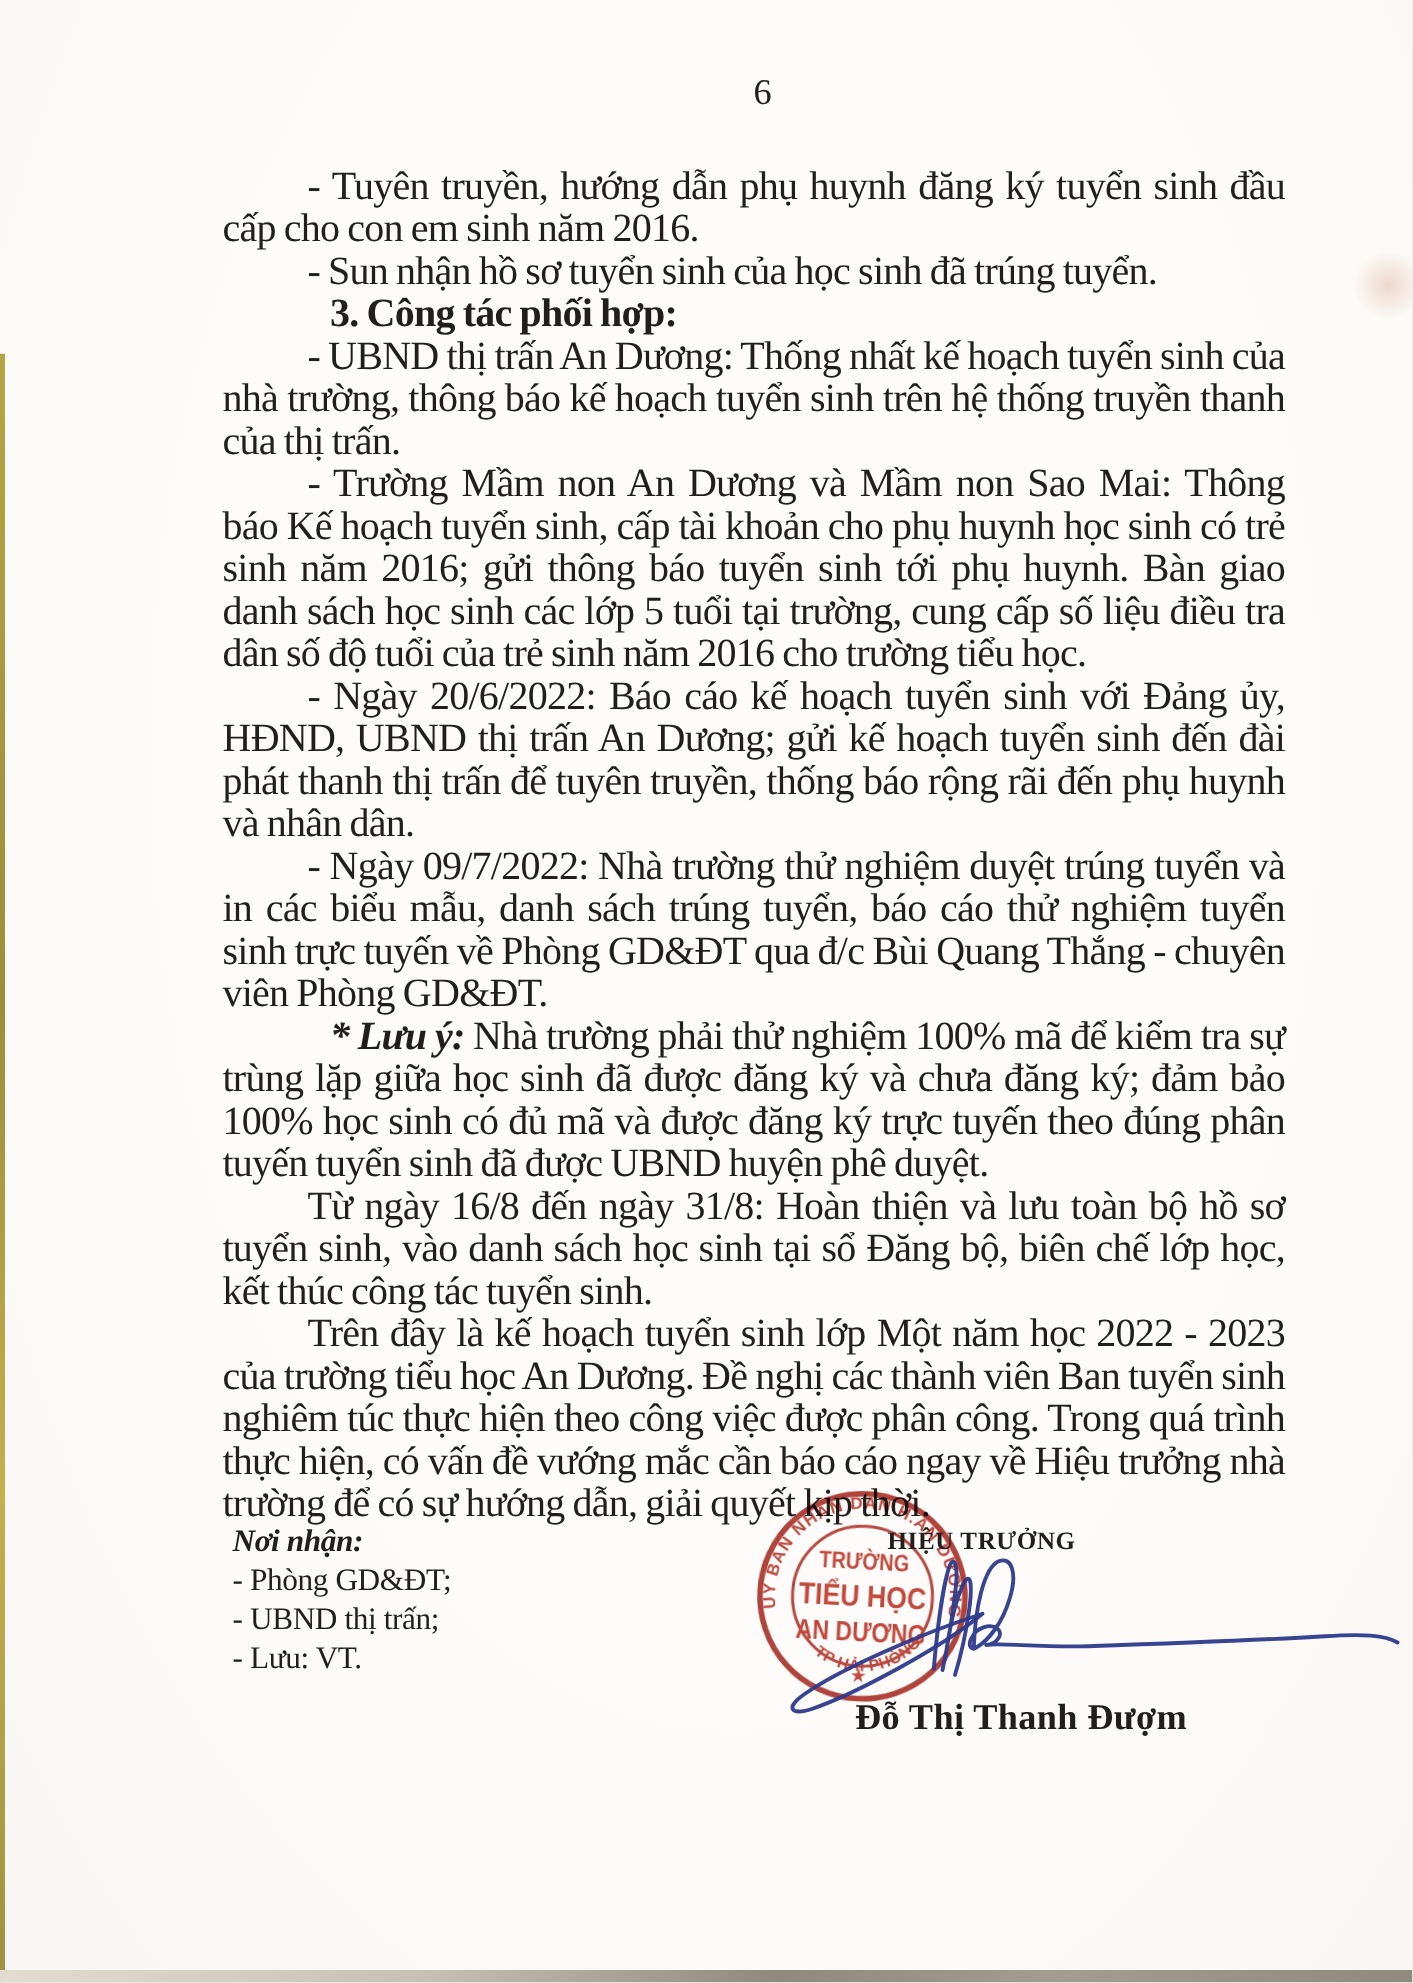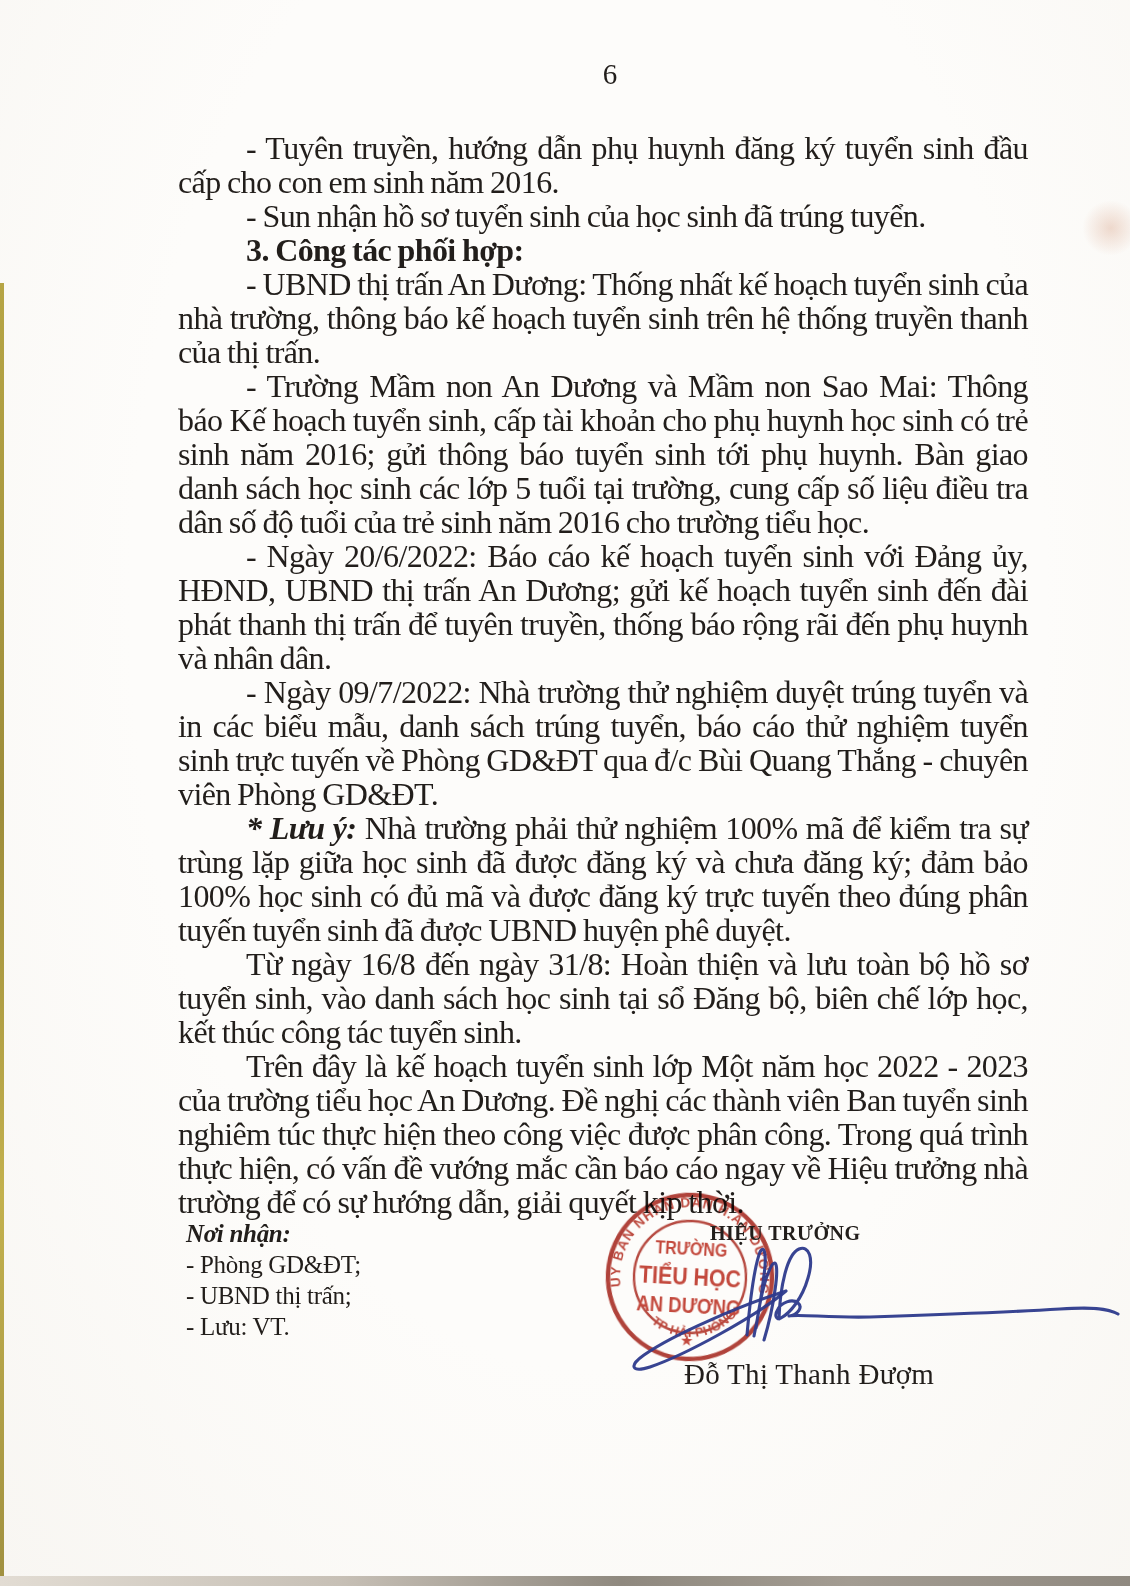--- a/index.html
+++ b/index.html
@@ -16,35 +16,35 @@
     text-align:center;font-size:29px;
   }
   .body-text{
     position:absolute;left:178px;top:131px;width:850px;
     font-size:32px;line-height:34px;
     letter-spacing:-0.6px;word-spacing:-1px;
     text-align:justify;
   }
   .body-text p{margin:0;text-indent:68px;}
   .body-text p.heading{font-weight:bold;text-align:left;}
-  .b{font-weight:bold;}
+  .b{font-weight:bold;margin-left:18px;}
   .i{font-style:italic;}
   .recipients{
     position:absolute;left:186px;top:1218px;
     font-size:25px;line-height:31px;letter-spacing:-0.3px;
   }
   .recipients-title{font-weight:bold;font-style:italic;}
   .sign-title{
     position:absolute;left:710px;top:1222px;
     font-size:20px;font-weight:bold;letter-spacing:0.5px;
     z-index:3;
   }
   .signer-name{
     position:absolute;left:684px;top:1358px;
-    font-size:29px;font-weight:normal;letter-spacing:0.3px;
+    font-size:29px;font-weight:bold;letter-spacing:0.3px;
     z-index:3;
   }
   .stamp{
     position:absolute;left:602px;top:1189px;width:176px;height:176px;
     transform:rotate(3deg);
     opacity:0.92;mix-blend-mode:multiply;
     filter:blur(0.3px);
     z-index:2;
   }
   .stamp .ring-outer{fill:none;stroke:#ac342b;stroke-width:4.5;}

